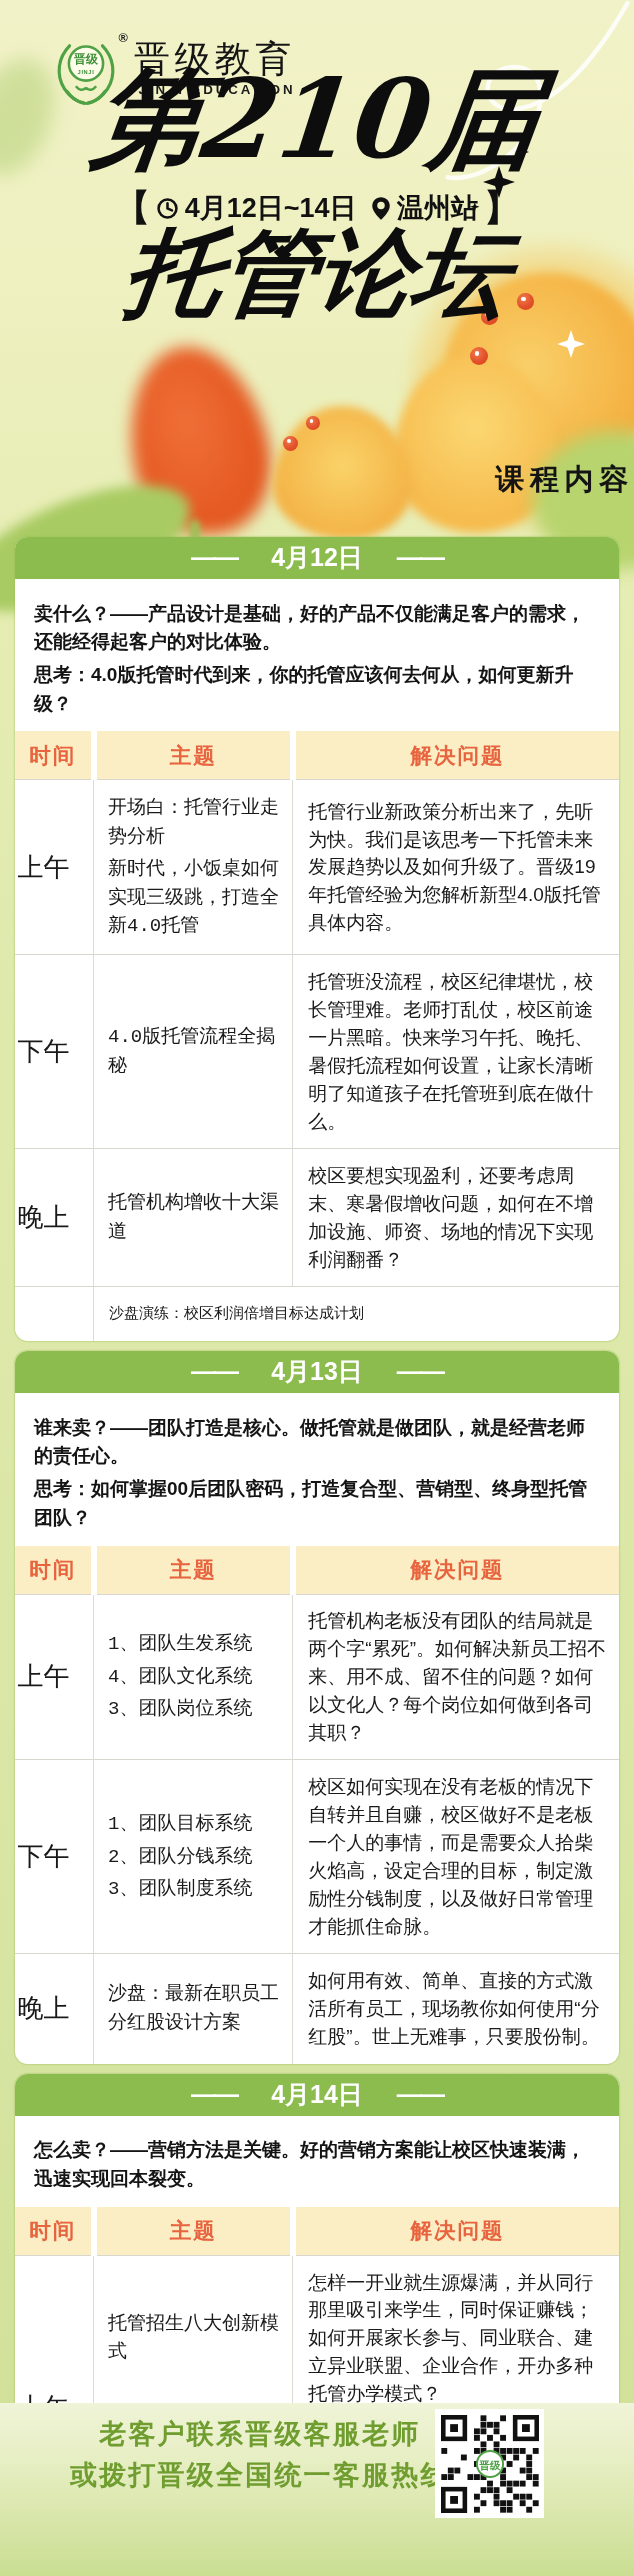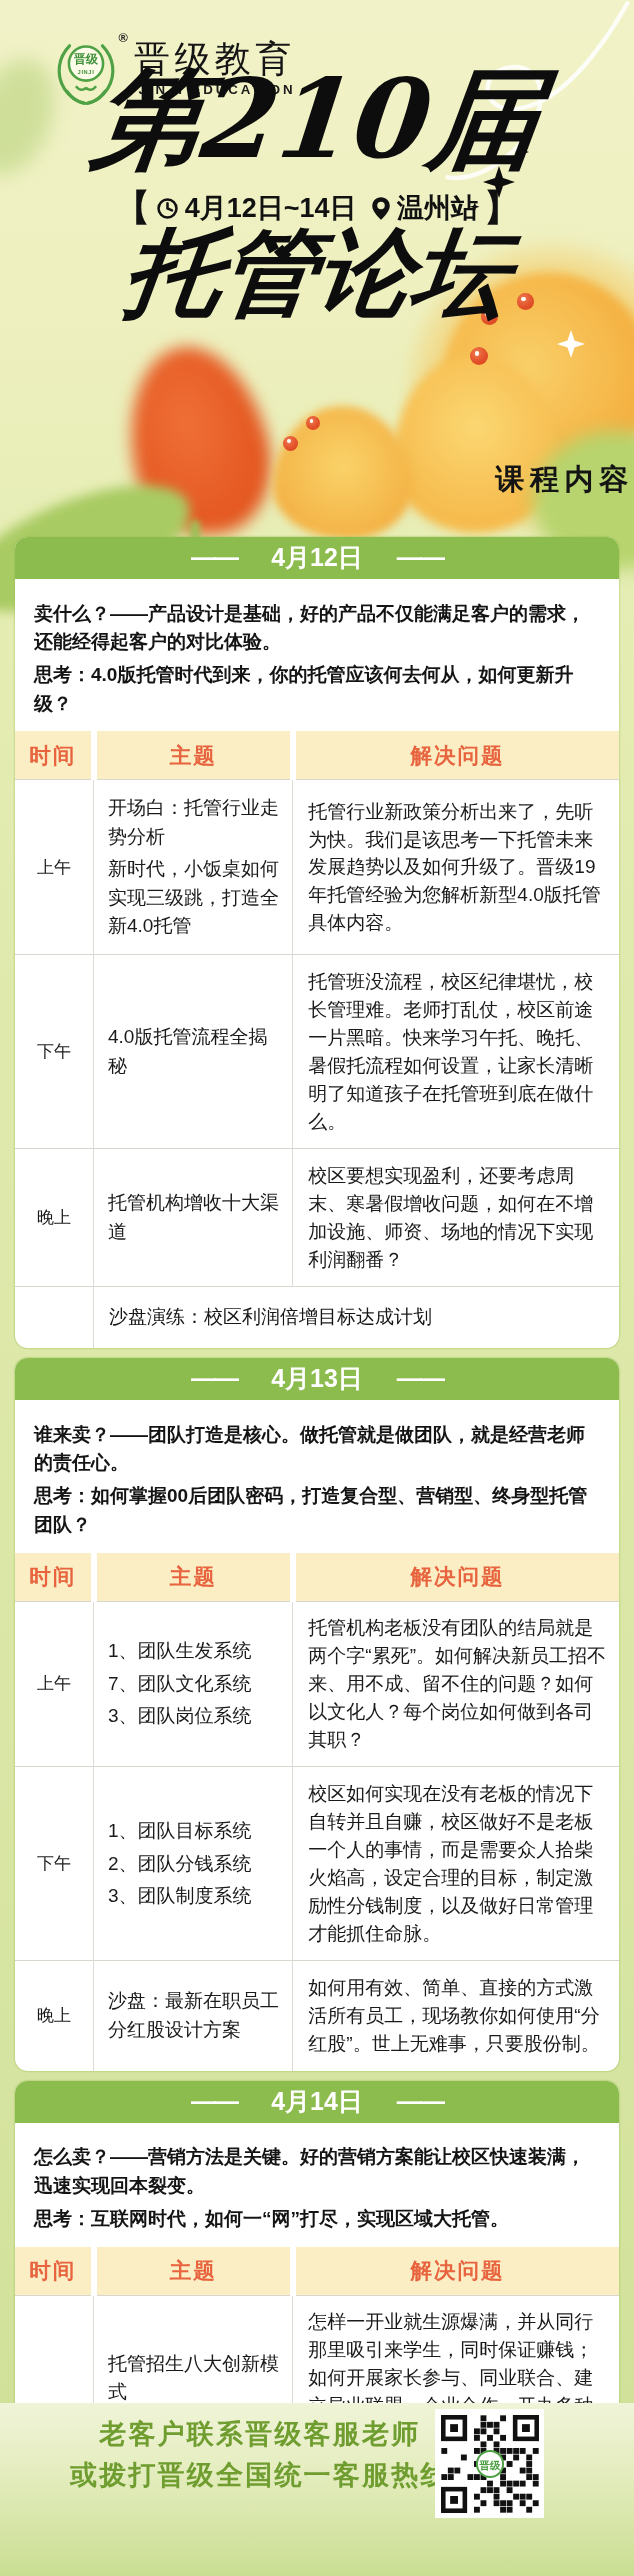--- a/index.html
+++ b/index.html
@@ -46,25 +46,25 @@
   .bar{height:42px;background:#8cbb4e;display:flex;align-items:center;justify-content:center;gap:34px;color:#ffffff;font-size:25px;font-weight:700;}
   .dash{letter-spacing:-1.9px;}
   .intro{padding:16.5px 19px 9px;}
   .intro-p{margin:4.4px 0;font-size:19px;line-height:1.5;font-weight:700;color:#141414;}
   table.sched{width:100%;border-collapse:collapse;table-layout:fixed;}
   col.col-time{width:13%;} col.col-topic{width:33%;} col.col-solution{width:54%;}
   .hcell{background:#fbeec4;color:#e7643f;font-size:21.6px;font-weight:800;text-align:center;padding:9.5px 0;letter-spacing:1.9px;}
   .hcell + .hcell{border-left:6.3px solid #ffffff;}
   tbody td{border-top:1.3px solid #d7d7d0;vertical-align:middle;}
   td.topic,td.solution,td.merged{border-left:1.3px solid #dcdcd5;}
-  td.time{font-size:17px;text-align:center;color:#191919;padding:6.3px 2.5px;}
-  td.topic{font-size:19px;color:#1a1a1a;padding:10px 9px 10px 14px;line-height:1.5;}
+  td.time{font-size:26px;text-align:left;color:#191919;padding:6.3px 2.5px;}
+  td.topic{font-size:19px;color:#1a1a1a;padding:10px 9px 10px 14px;line-height:1.5;font-family:Liberation Mono, monospace;}
   .topic-p{margin:3.8px 0;}
   td.solution{font-size:19px;color:#1a1a1a;padding:12.7px 11.4px 12.7px 15px;line-height:1.47;}
-  td.merged{font-size:19px;color:#161616;padding:16.5px 11.4px 18px 15px;font-weight:500;}
+  td.merged{font-size:15px;color:#161616;padding:16.5px 11.4px 18px 15px;font-weight:500;}
 
   
   .footer{position:absolute;left:0;right:0;bottom:0;height:173px;z-index:8;
     background:linear-gradient(180deg,#f0f4d8 0%,#e6eec2 35%,#d5e4a4 75%,#cade92 100%);}
   .footer-text{position:absolute;left:70px;top:11.4px;}
   .footer-line{font-size:27px;font-weight:800;color:#6f9d2f;letter-spacing:2.2px;line-height:1.52;text-align:center;}
   .phone{font-size:49px;font-weight:800;color:#7aa63a;letter-spacing:1.9px;margin-top:2.5px;}
   .qr-box{position:absolute;right:90px;top:6.3px;width:109px;height:109px;background:#ffffff;padding:5.7px;}
 </style>
 </head>
@@ -229,21 +229,21 @@
                 <th class="hcell">时间</th>
                 <th class="hcell">主题</th>
                 <th class="hcell">解决问题</th>
               </tr>
             </thead>
             <tbody>
               <tr class="row">
                 <td class="time">上午</td>
                 <td class="topic">
                   <p class="topic-p">1、团队生发系统</p>
-                  <p class="topic-p">7、团队文化系统</p>
+                  <p class="topic-p">4、团队文化系统</p>
                   <p class="topic-p">3、团队岗位系统</p>
                 </td>
                 <td class="solution">托管机构老板没有团队的结局就是两个字“累死”。如何解决新员工招不来、用不成、留不住的问题？如何以文化人？每个岗位如何做到各司其职？</td>
               </tr>
               <tr class="row">
                 <td class="time">下午</td>
                 <td class="topic">
                   <p class="topic-p">1、团队目标系统</p>
                   <p class="topic-p">2、团队分钱系统</p>
                   <p class="topic-p">3、团队制度系统</p>
@@ -263,21 +263,20 @@
       </section>
       <section class="card">
         <div class="bar">
           <span class="dash">——</span>
           <span class="bar-date">4月14日</span>
           <span class="dash">——</span>
         </div>
         <div class="card-body">
           <div class="intro">
             <p class="intro-p">怎么卖？——营销方法是关键。好的营销方案能让校区快速装满，迅速实现回本裂变。</p>
-            <p class="intro-p">思考：互联网时代，如何一“网”打尽，实现区域大托管。</p>
           </div>
           <table class="sched">
             <colgroup>
               <col class="col-time">
               <col class="col-topic">
               <col class="col-solution">
             </colgroup>
             <thead>
               <tr>
                 <th class="hcell">时间</th>

